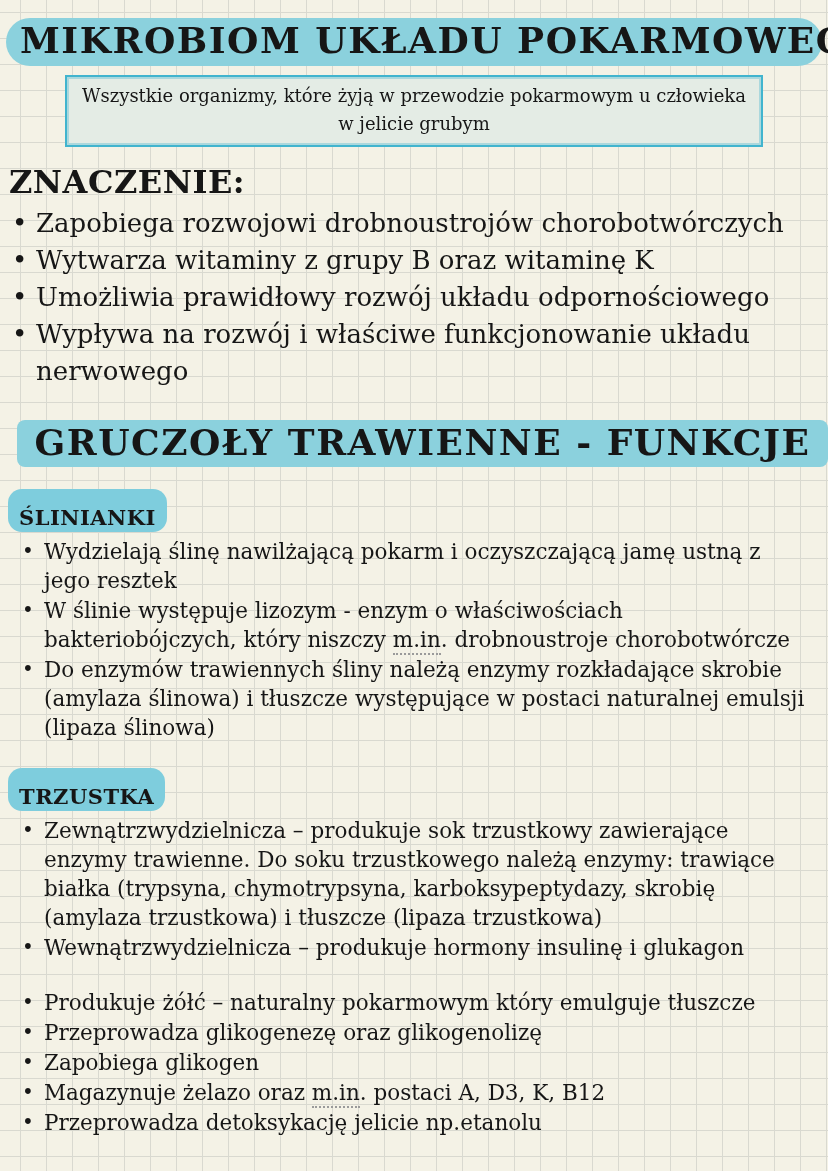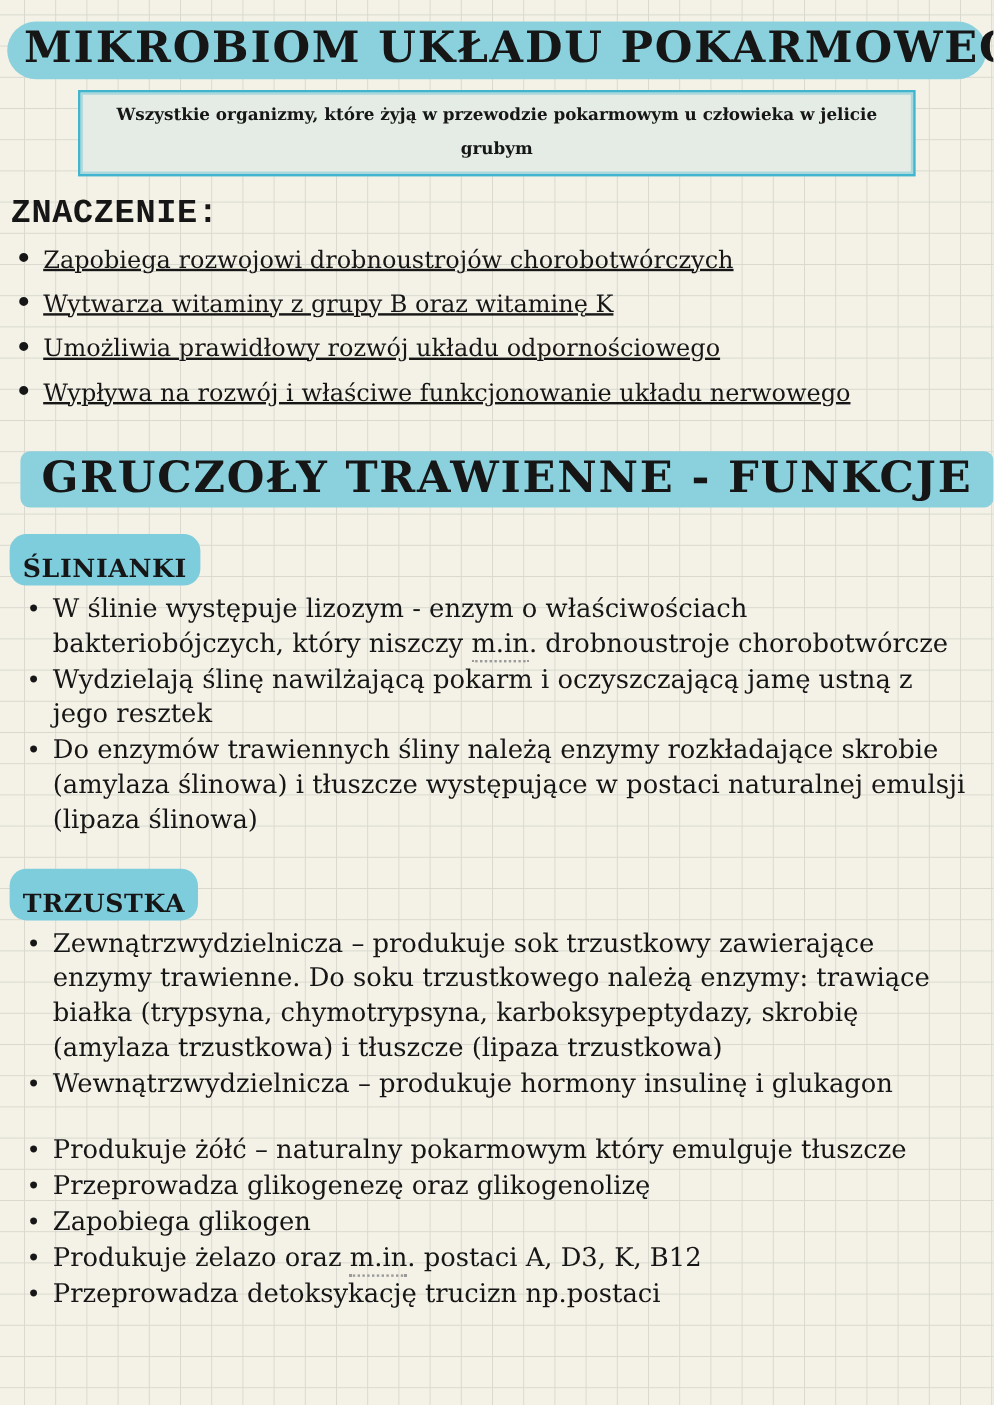--- a/index.html
+++ b/index.html
@@ -40,37 +40,35 @@
   
   .def-box {
     width:698px;
     margin:9px auto 0 auto;
     background:#e4ece5;
     border:2px solid #41b4ce;
     box-shadow:inset 0 0 0 2px rgba(65,180,206,0.35);
     padding:5px 14px 7px 14px;
     text-align:center;
   }
-  .def-box p { font-size:14px; line-height:28px;font-weight:bold; }
+  .def-box p { font-size:18px; line-height:28px; }
 
   
   .plain-heading {
     margin:16px 0 4px 9px;
-    font-size:28px;
+    font-size:32px;
     font-weight:800;
     letter-spacing:0.5px;
-    font-family:Liberation Mono, monospace;
   }
   ul { list-style:none; }
   .big-list { margin-left:36px; margin-right:16px; }
   .big-list li {
     position:relative;
-    font-size:20px;
+    font-size:26px;
     line-height:37px;
-    text-decoration:underline;
   }
   .big-list li::before {
     content:"•";
     position:absolute;
     left:-24px;
     font-size:26px;
   }
 
   
   .subsection { margin-top:22px; }
@@ -126,38 +124,38 @@
     </ul>
   </section>
 
   <div class="title-pill second">
     <h1>GRUCZOŁY TRAWIENNE - FUNKCJE</h1>
   </div>
 
   <section class="subsection">
     <h3 class="sub-pill">ŚLINIANKI</h3>
     <ul class="sub-list">
+      <li><span>Wydzielają ślinę nawilżającą pokarm i oczyszczającą jamę ustną z jego resztek</span></li>
       <li><span>W ślinie występuje lizozym - enzym o właściwościach bakteriobójczych, który niszczy </span><span class="spellmark">m.in</span><span>. drobnoustroje chorobotwórcze</span></li>
-      <li><span>Wydzielają ślinę nawilżającą pokarm i oczyszczającą jamę ustną z jego resztek</span></li>
       <li><span>Do enzymów trawiennych śliny należą enzymy rozkładające skrobie (amylaza ślinowa) i tłuszcze występujące w postaci naturalnej emulsji (lipaza ślinowa)</span></li>
     </ul>
   </section>
 
   <section class="subsection gap">
     <h3 class="sub-pill">TRZUSTKA</h3>
     <ul class="sub-list">
       <li><span>Zewnątrzwydzielnicza – produkuje sok trzustkowy zawierające enzymy trawienne. Do soku trzustkowego należą enzymy: trawiące białka (trypsyna, chymotrypsyna, karboksypeptydazy, skrobię (amylaza trzustkowa) i tłuszcze (lipaza trzustkowa)</span></li>
       <li><span>Wewnątrzwydzielnicza – produkuje hormony insulinę i glukagon</span></li>
     </ul>
   </section>
 
   <section class="subsection gap">
     <ul class="sub-list">
       <li><span>Produkuje żółć – naturalny pokarmowym który emulguje tłuszcze</span></li>
       <li><span>Przeprowadza glikogenezę oraz glikogenolizę</span></li>
       <li><span>Zapobiega glikogen</span></li>
-      <li><span>Produkuje żelazo oraz </span><span class="spellmark">m.in</span><span>. postaci A, D3, K, B12</span></li>
-      <li><span>Przeprowadza detoksykację trucizn np.postaci</span></li>
+      <li><span>Magazynuje żelazo oraz </span><span class="spellmark">m.in</span><span>. postaci A, D3, K, B12</span></li>
+      <li><span>Przeprowadza detoksykację jelicie np.etanolu</span></li>
 
     </ul>
   </section>
 
 </div>
 
 </body></html>

